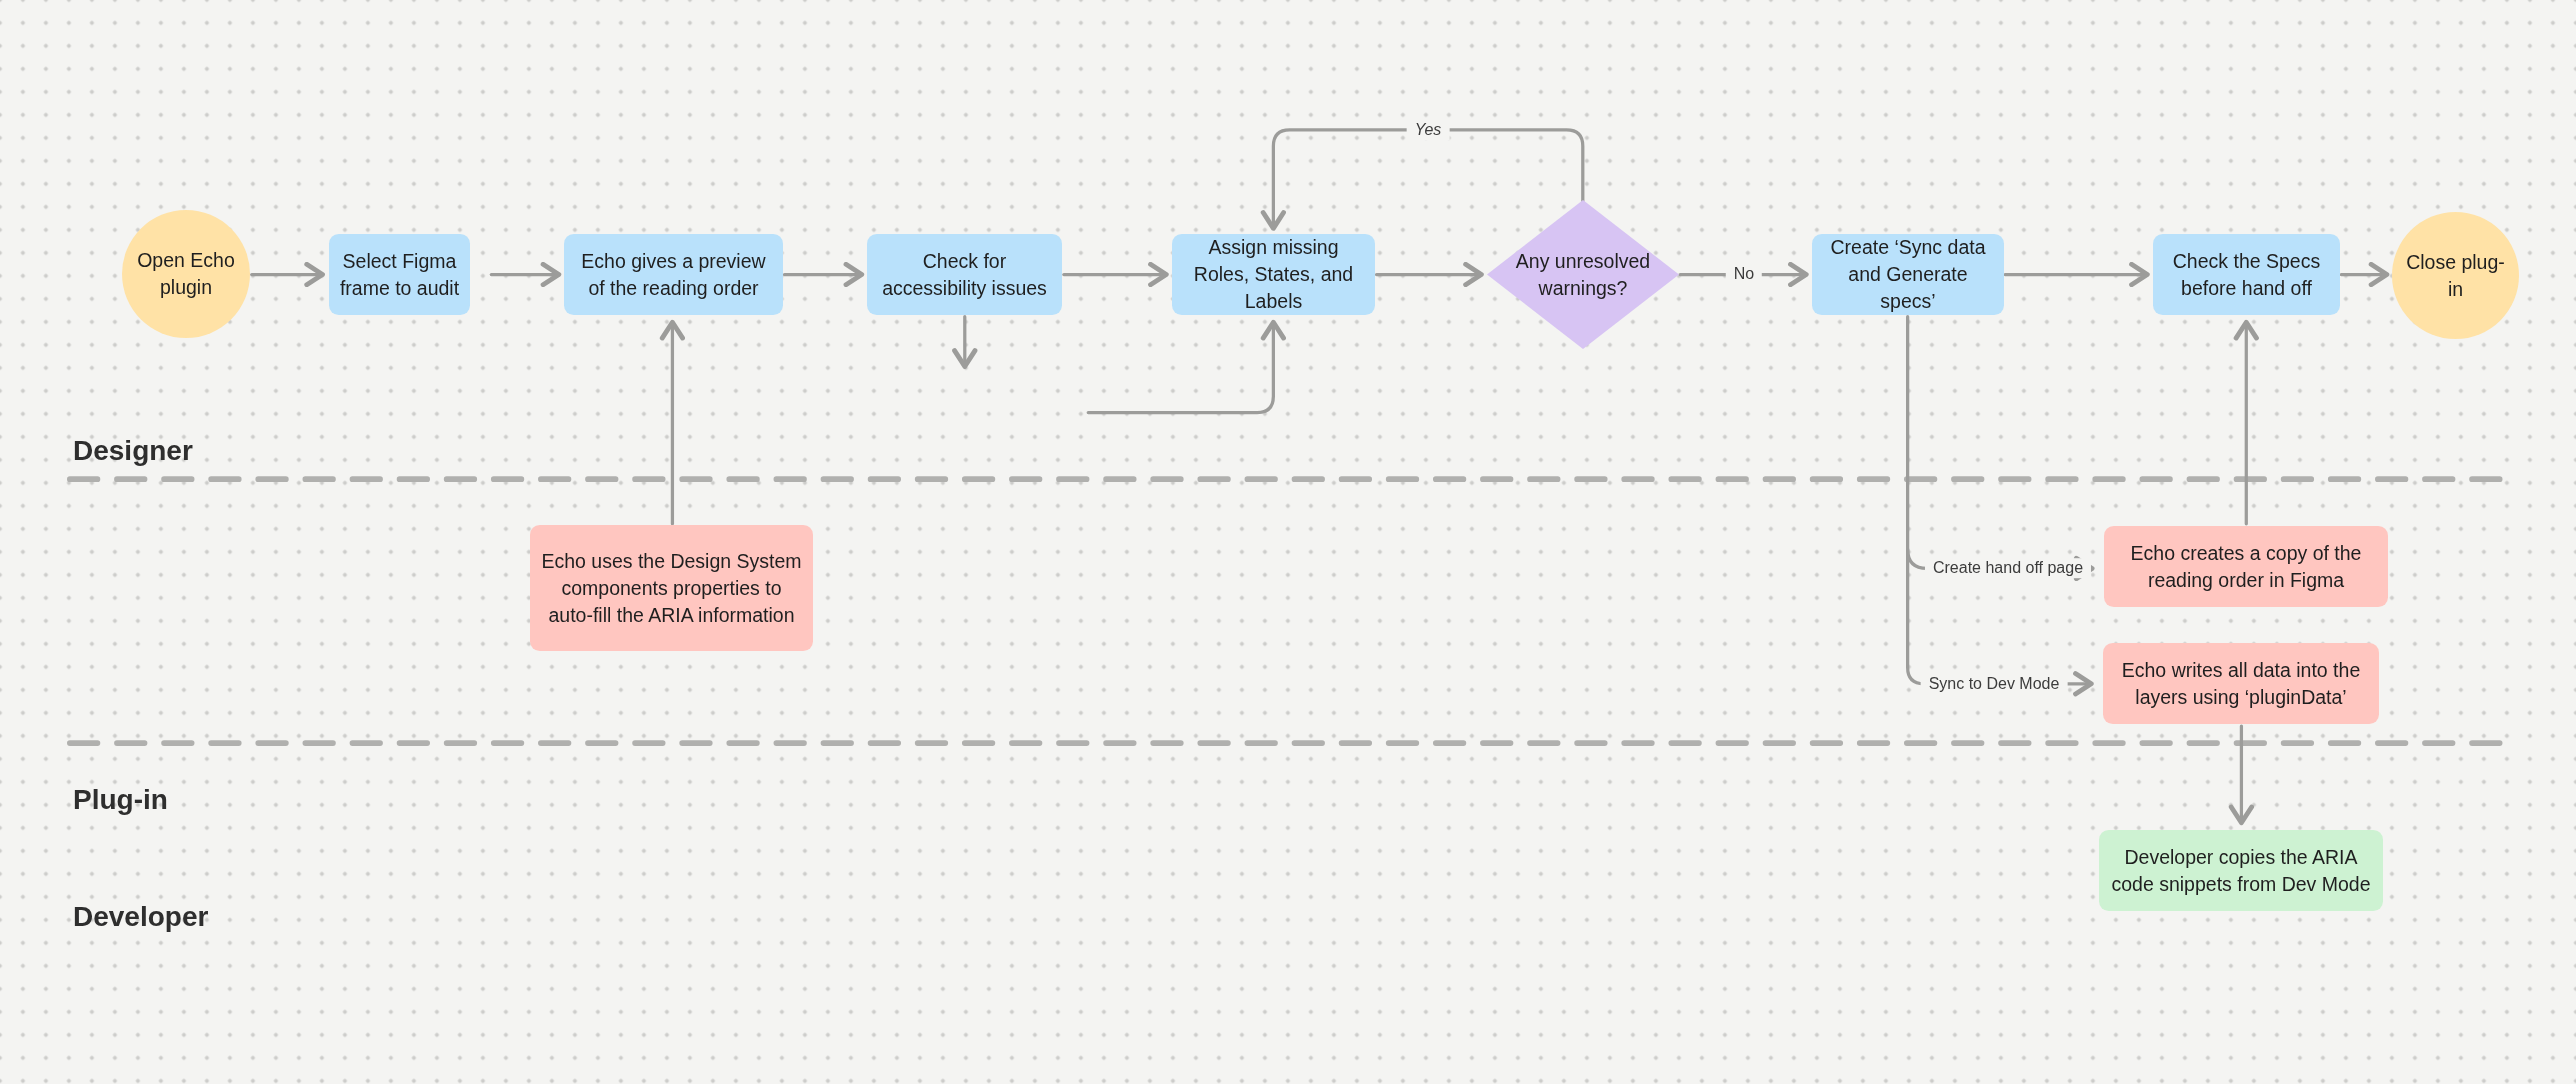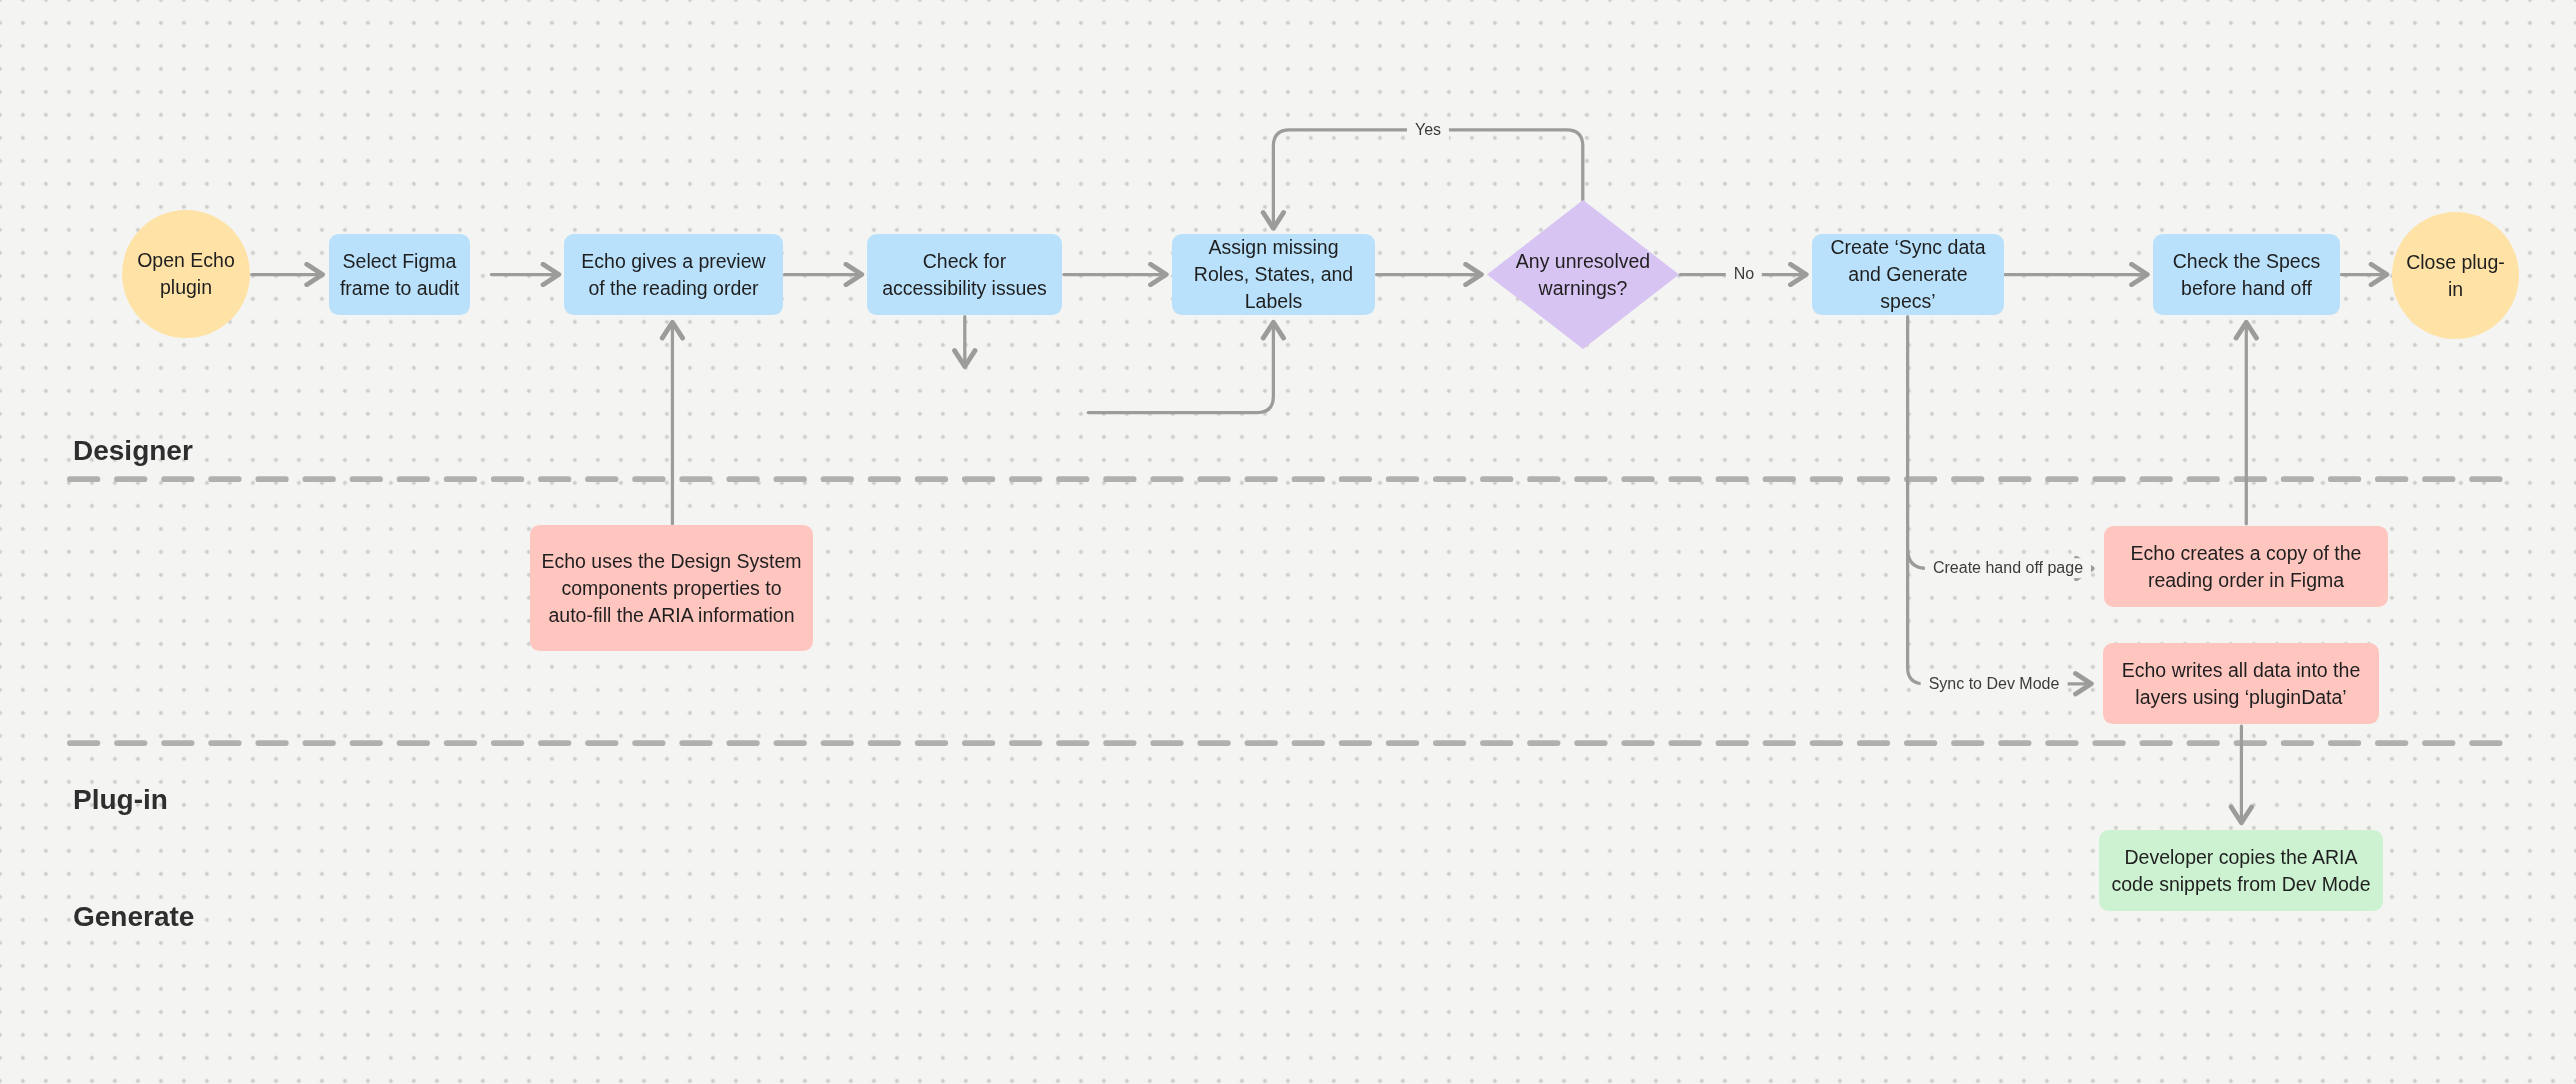--- a/index.html
+++ b/index.html
@@ -83,21 +83,21 @@
       <path d="M2349,390 V822 Q2349,842 2369,842 H2574" marker-end="url(#arrow)"></path>
 
       <path d="M2766,645 V398" marker-end="url(#arrow)"></path>
 
       <path d="M2760,894 V1012" marker-end="url(#arrow)"></path>
     </g>
   </svg>
 
   <div class="lane-label" style="left:73px;top:435px;">Designer</div>
   <div class="lane-label" style="left:73px;top:740px;margin-top:44px;">Plug-in</div>
-  <div class="lane-label" style="left:73px;top:901px;">Generate</div>
+  <div class="lane-label" style="left:73px;top:901px;">Developer</div>
 
   <div class="node terminator" style="left:122px;top:210px;width:128px;height:128px;">
     <span>Open Echo plugin</span>
   </div>
 
   <div class="node process" style="left:329px;top:234px;width:141px;height:81px;">
     <span>Select Figma frame to audit</span>
   </div>
 
   <div class="node process" style="left:564px;top:234px;width:219px;height:81px;">
@@ -138,19 +138,19 @@
   </div>
 
   <div class="node plugin-action" style="left:2103px;top:643px;width:276px;height:81px;">
     <span>Echo writes all data into the layers using ‘pluginData’</span>
   </div>
 
   <div class="node developer-action" style="left:2099px;top:830px;width:284px;height:81px;">
     <span>Developer copies the ARIA code snippets from Dev Mode</span>
   </div>
 
-  <div class="edge-label" style="left:1428px;top:130px;">Yes</div>
+  <div class="edge-label" style="left:1428px;top:130px;font-style:italic;">Yes</div>
   <div class="edge-label" style="left:1744px;top:274px;">No</div>
   <div class="edge-label" style="left:2008px;top:568px;">Create hand off page</div>
   <div class="edge-label" style="left:1994px;top:684px;">Sync to Dev Mode</div>
 
 </div>
 
 
 </body></html>

